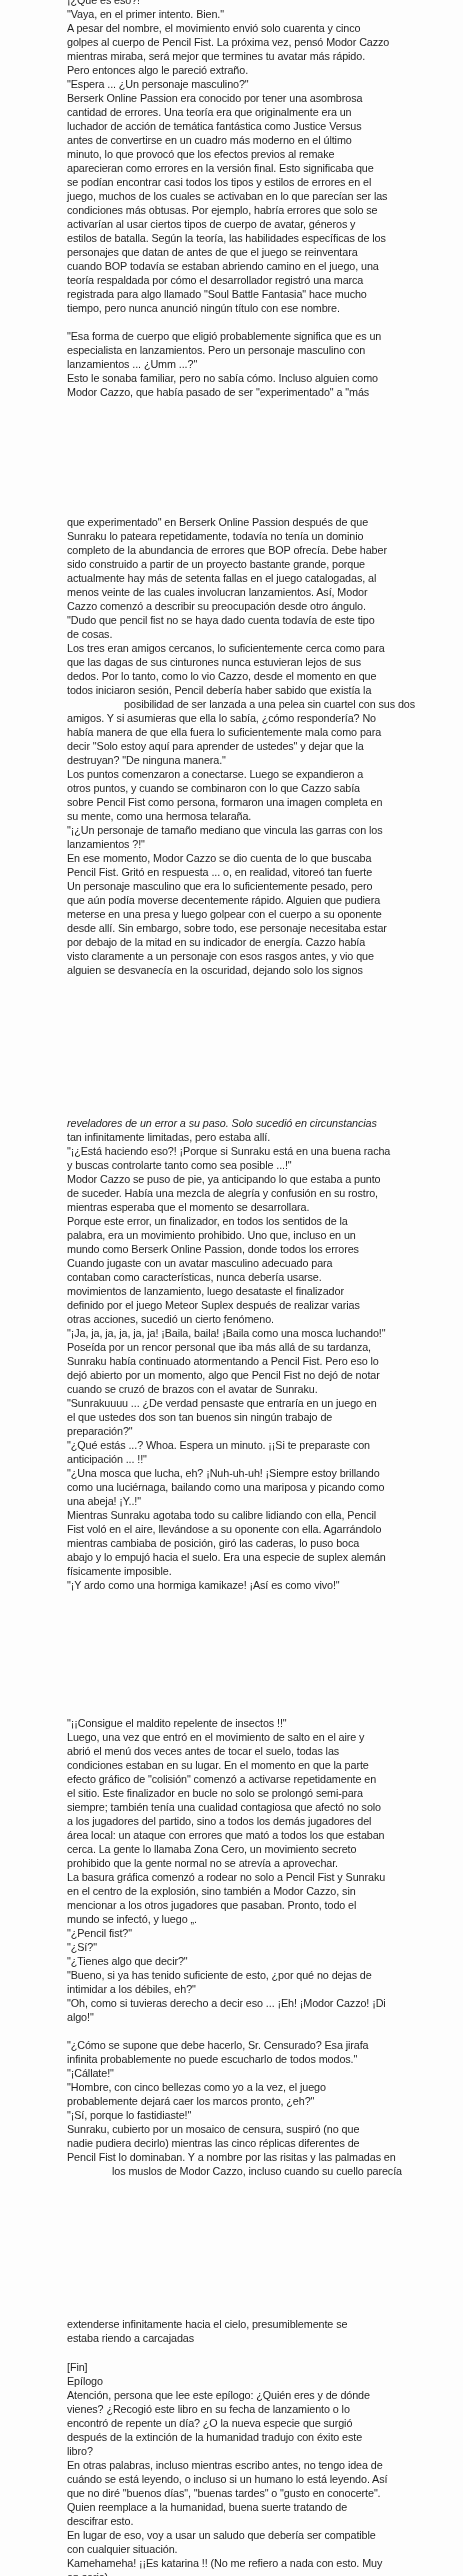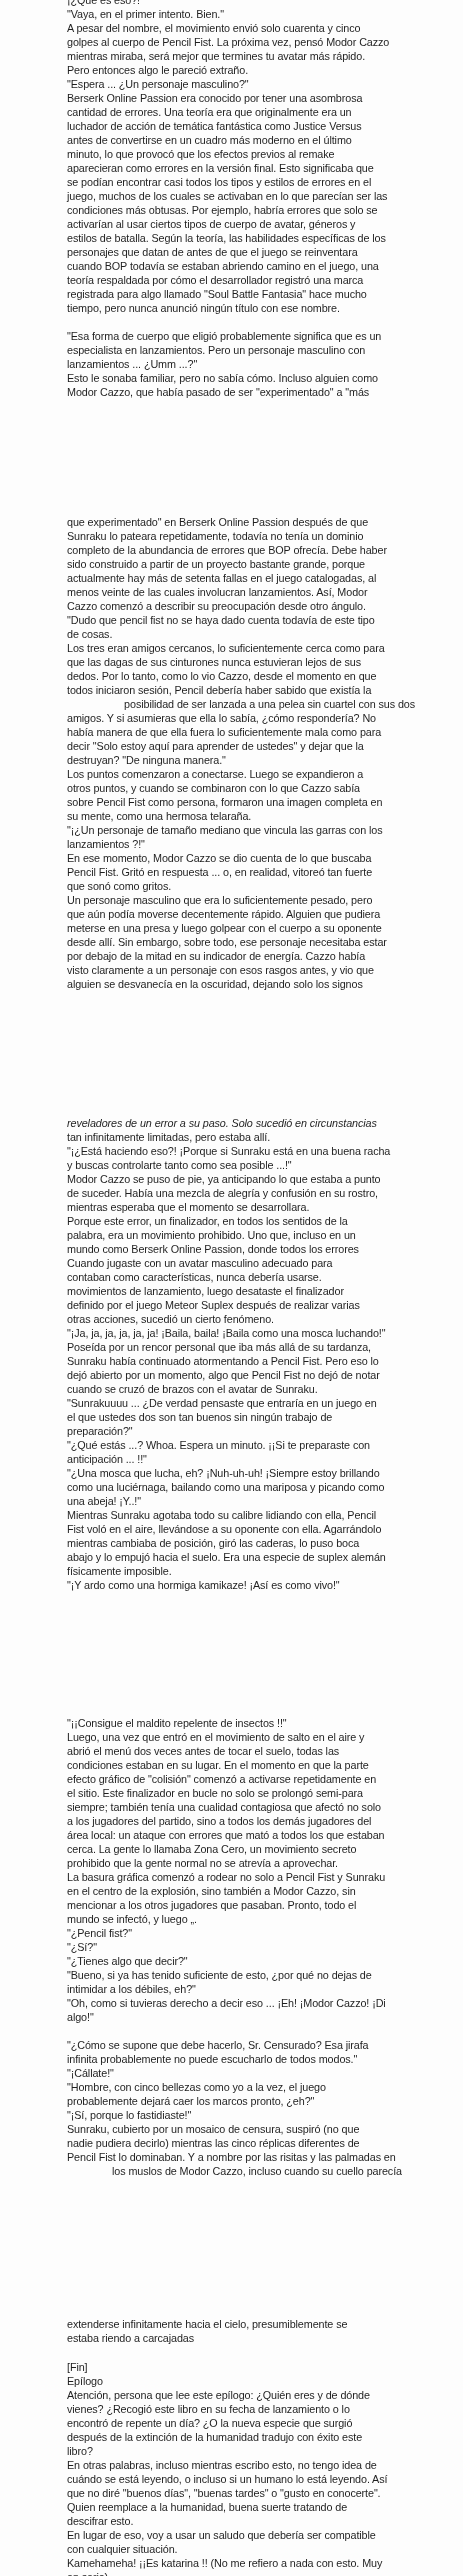--- a/index.html
+++ b/index.html
@@ -71,21 +71,20 @@
       <div class="tline" style="color: rgb(31, 31, 31);">decir "Solo estoy aquí para aprender de ustedes" y dejar que la</div>
       <div class="tline" style="color: rgb(31, 31, 31);">destruyan? "De ninguna manera."</div>
       <div class="tline" style="color: rgb(31, 31, 31);">Los puntos comenzaron a conectarse. Luego se expandieron a</div>
       <div class="tline" style="color: rgb(31, 31, 31);">otros puntos, y cuando se combinaron con lo que Cazzo sabía</div>
       <div class="tline" style="color: rgb(31, 31, 31);">sobre Pencil Fist como persona, formaron una imagen completa en</div>
       <div class="tline" style="color: rgb(31, 31, 31);">su mente, como una hermosa telaraña.</div>
       <div class="tline" style="color: rgb(31, 31, 31);">"¡¿Un personaje de tamaño mediano que vincula las garras con los</div>
       <div class="tline" style="color: rgb(31, 31, 31);">lanzamientos ?!"</div>
       <div class="tline" style="color: rgb(31, 31, 31);">En ese momento, Modor Cazzo se dio cuenta de lo que buscaba</div>
       <div class="tline" style="color: rgb(31, 31, 31);">Pencil Fist. Gritó en respuesta ... o, en realidad, vitoreó tan fuerte</div>
-      <div class="tline" style="color: rgb(31, 31, 31);">que sonó como gritos.</div>
       <div class="tline" style="color: rgb(31, 31, 31);">Un personaje masculino que era lo suficientemente pesado, pero</div>
       <div class="tline" style="color: rgb(31, 31, 31);">que aún podía moverse decentemente rápido. Alguien que pudiera</div>
       <div class="tline" style="color: rgb(31, 31, 31);">meterse en una presa y luego golpear con el cuerpo a su oponente</div>
       <div class="tline" style="color: rgb(31, 31, 31);">desde allí. Sin embargo, sobre todo, ese personaje necesitaba estar</div>
       <div class="tline" style="color: rgb(31, 31, 31);">por debajo de la mitad en su indicador de energía. Cazzo había</div>
       <div class="tline" style="color: rgb(31, 31, 31);">visto claramente a un personaje con esos rasgos antes, y vio que</div>
       <div class="tline" style="color: rgb(31, 31, 31);">alguien se desvanecía en la oscuridad, dejando solo los signos</div>
     </div>
     <div class="tblock" style="top: 1116px;">
       <div class="tline" style="color: rgb(31, 31, 31); font-style: italic;">reveladores de un error a su paso. Solo sucedió en circunstancias</div>
@@ -163,21 +162,21 @@
       <div class="tline" style="color: rgb(31, 31, 31);">estaba riendo a carcajadas</div>
     </div>
     <div class="tblock" style="top: 2360px;">
       <div class="tline" style="color: rgb(31, 31, 31);">[Fin]</div>
       <div class="tline" style="color: rgb(31, 31, 31);">Epílogo</div>
       <div class="tline" style="color: rgb(31, 31, 31);">Atención, persona que lee este epílogo: ¿Quién eres y de dónde</div>
       <div class="tline" style="color: rgb(31, 31, 31);">vienes? ¿Recogió este libro en su fecha de lanzamiento o lo</div>
       <div class="tline" style="color: rgb(31, 31, 31);">encontró de repente un día? ¿O la nueva especie que surgió</div>
       <div class="tline" style="color: rgb(31, 31, 31);">después de la extinción de la humanidad tradujo con éxito este</div>
       <div class="tline" style="color: rgb(31, 31, 31);">libro?</div>
-      <div class="tline" style="color: rgb(31, 31, 31);">En otras palabras, incluso mientras escribo esto, no tengo idea de</div>
+      <div class="tline" style="color: rgb(31, 31, 31);">En otras palabras, incluso mientras escribo antes, no tengo idea de</div>
       <div class="tline" style="color: rgb(31, 31, 31);">cuándo se está leyendo, o incluso si un humano lo está leyendo. Así</div>
       <div class="tline" style="color: rgb(31, 31, 31);">que no diré "buenos días", "buenas tardes" o "gusto en conocerte".</div>
       <div class="tline" style="color: rgb(31, 31, 31);">Quien reemplace a la humanidad, buena suerte tratando de</div>
       <div class="tline" style="color: rgb(31, 31, 31);">descifrar esto.</div>
       <div class="tline" style="color: rgb(31, 31, 31);">En lugar de eso, voy a usar un saludo que debería ser compatible</div>
       <div class="tline" style="color: rgb(31, 31, 31);">con cualquier situación.</div>
       <div class="tline" style="color: rgb(31, 31, 31);">Kamehameha! ¡¡Es katarina !! (No me refiero a nada con esto. Muy</div>
       <div class="tline" style="color: rgb(31, 31, 31);">en serio).</div>
     </div>
   </div>

